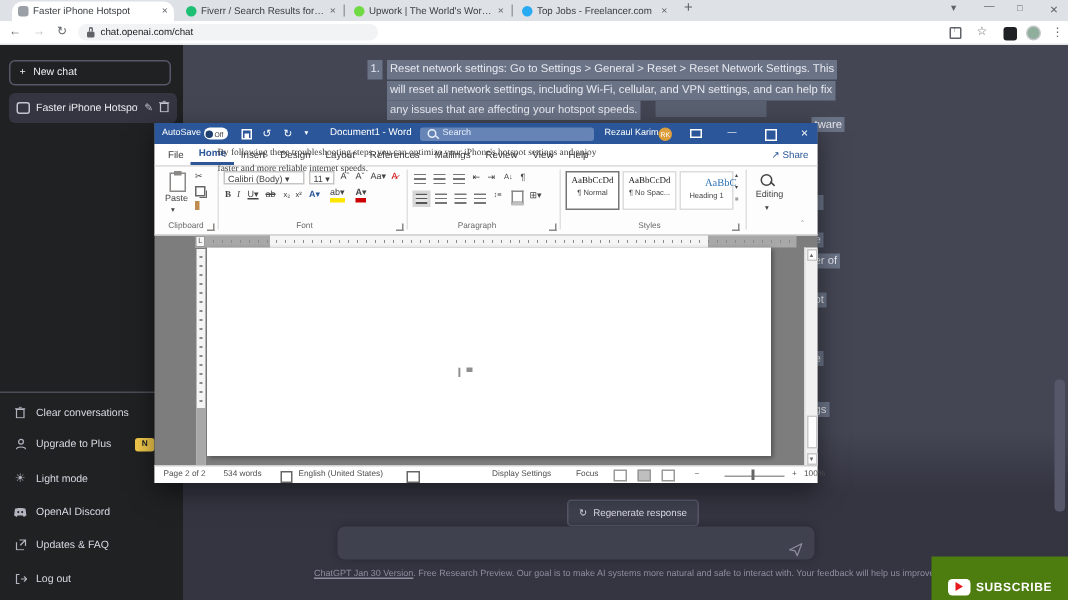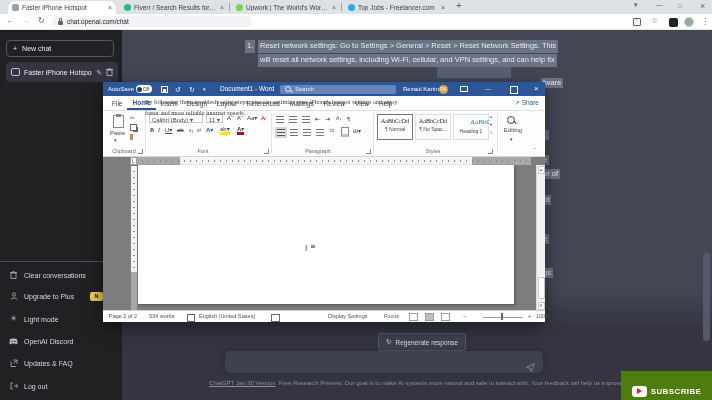--- a/index.html
+++ b/index.html
@@ -235,20 +235,21 @@
       <div class="badge">N</div>
     </aside>
 
     <main class="main">
       <div class="arow"></div>
       <div class="afade"></div>
 
       <span class="sel" style="left:123px;top:10px;">1.</span>
       <span class="sel" style="left:136px;top:24px;">will reset all network settings, including Wi-Fi, cellular, and VPN settings, and can help fix</span>
       <span class="sel" style="left:136px;top:10px;">Reset network settings: Go to Settings &gt; General &gt; Reset &gt; Reset Network Settings. This</span>
+      <span class="sel" style="left:136px;top:37px;">any issues that are affecting your hotspot speeds.</span>
       <span class="seltail" style="left:315px;top:37px;width:74px;height:11px;"></span>
 
       <span class="frag" style="left:419px;top:48px;">tware</span>
       <span class="frag" style="left:419px;top:100px;"></span>
       <span class="frag" style="left:419px;top:125px;">e</span>
       <span class="frag" style="left:419px;top:139px;">er of</span>
       <span class="frag" style="left:419px;top:165px;">ot</span>
       <span class="frag" style="left:419px;top:204px;">e</span>
       <span class="frag" style="left:419px;top:238px;">gs</span>
 

